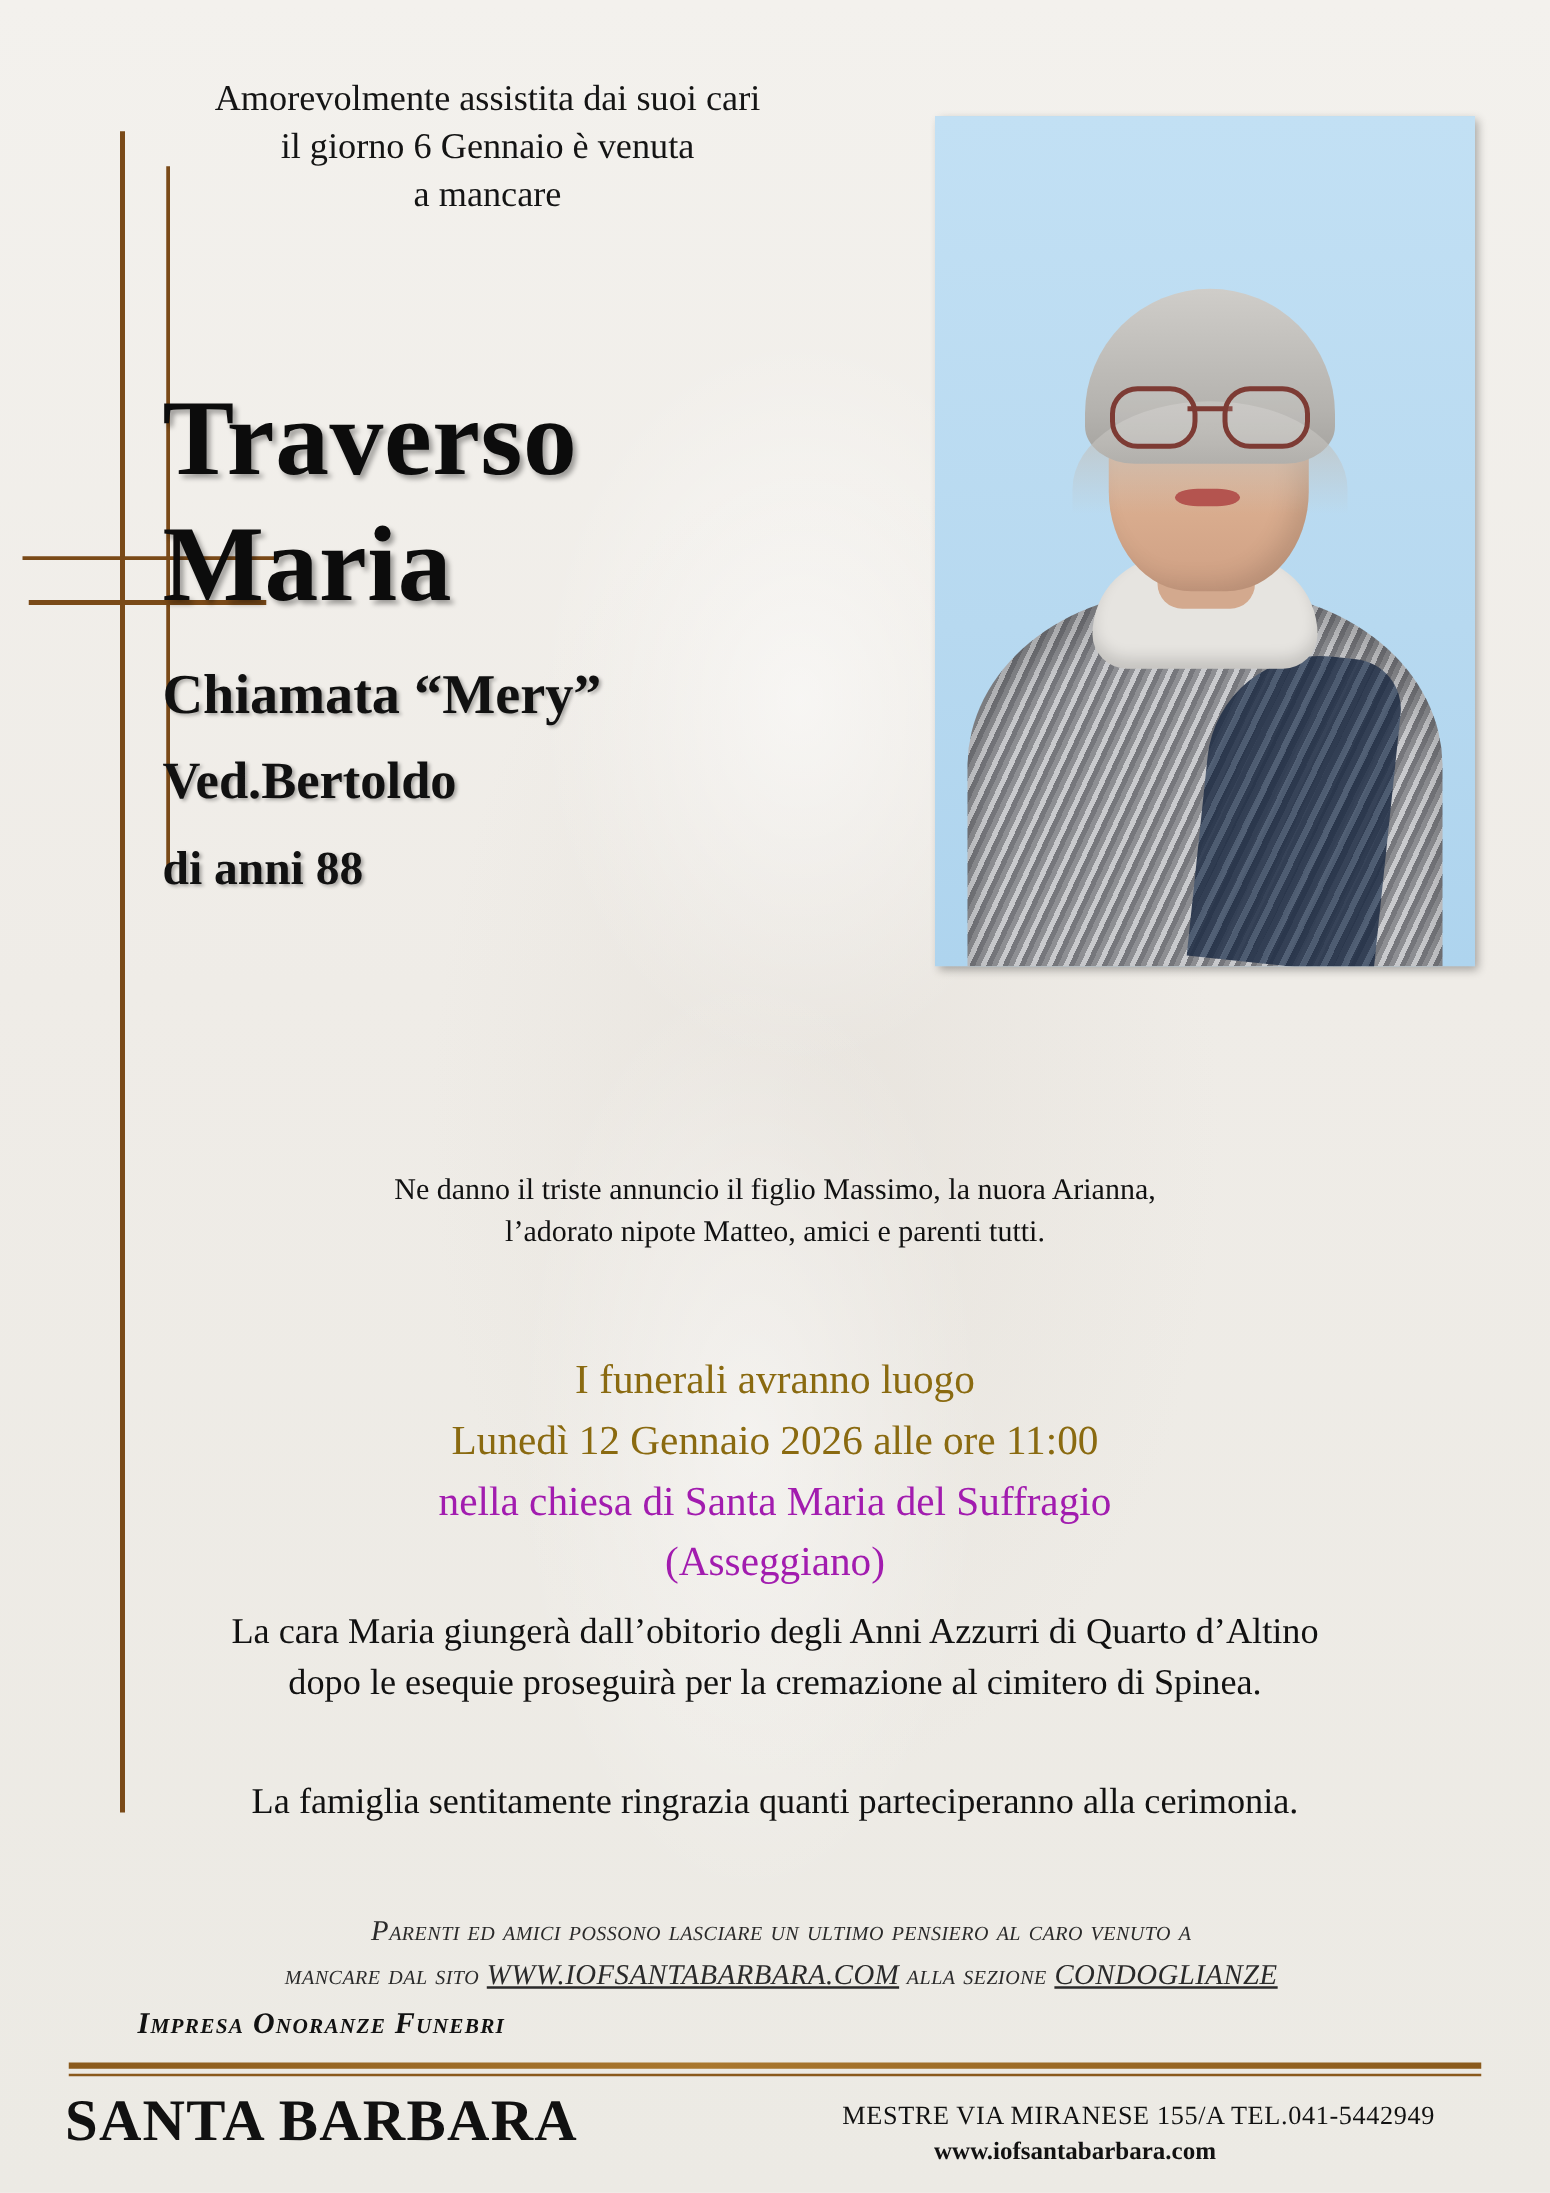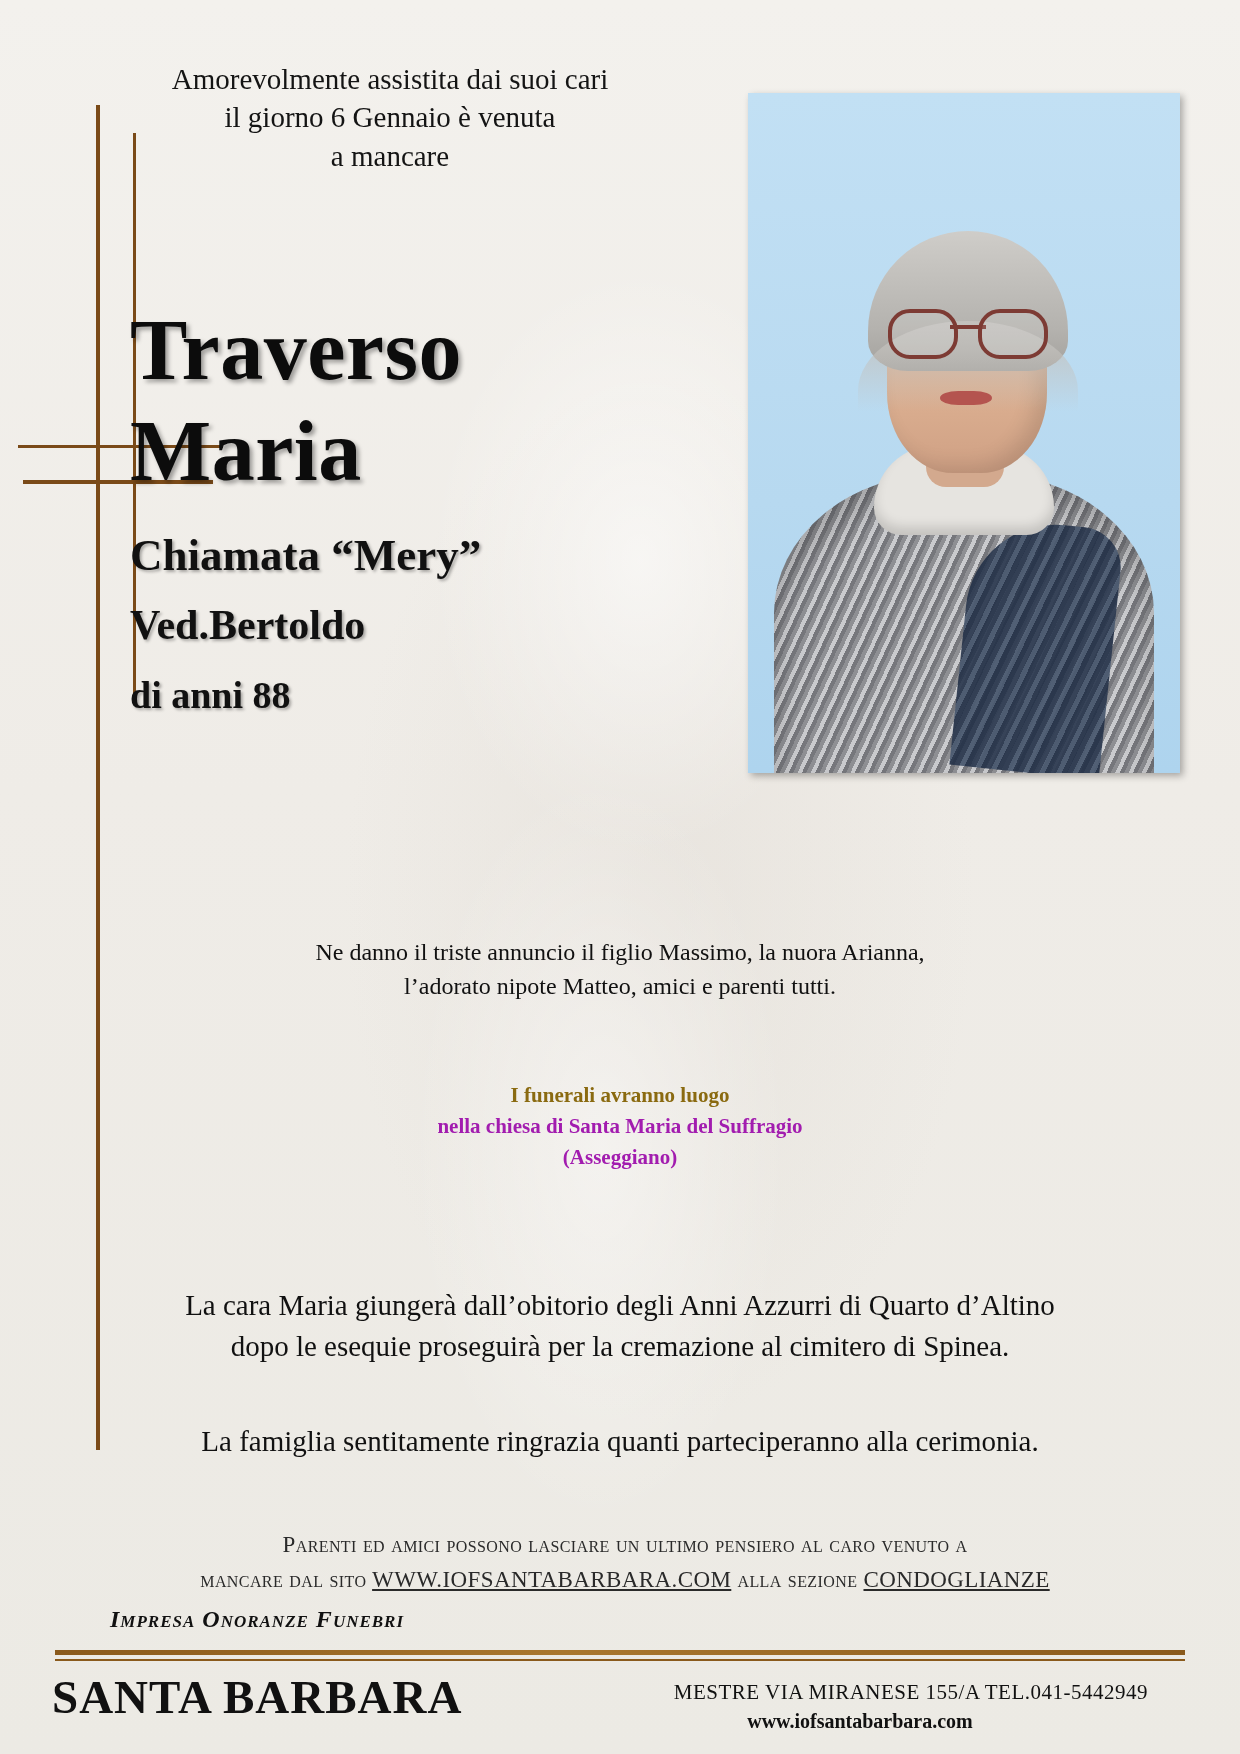--- a/index.html
+++ b/index.html
@@ -242,22 +242,22 @@
     font-size: 24px;
     line-height: 1.42;
   }
 
   .funeral {
     position: absolute;
     left: 170px;
     top: 1080px;
     width: 900px;
     text-align: center;
-    font-size: 21px;
-    font-weight: bold;
+    font-size: 33px;
+    font-weight: normal;
     line-height: 1.48;
     color: #8a6a10;
   }
   .funeral .sub { color: #a21caf; }
 
   .details {
     position: absolute;
     left: 110px;
     top: 1285px;
     width: 1020px;
@@ -275,20 +275,21 @@
     font-size: 29px;
   }
 
   .smallnote {
     position: absolute;
     left: 125px;
     top: 1528px;
     width: 1000px;
     text-align: center;
     font-size: 23px;
+    font-style: italic;
     font-variant: small-caps;
     letter-spacing: 0.4px;
     line-height: 1.5;
     color: #2a2a2a;
   }
   .smallnote u { text-decoration: underline; }
 
   
   .footer-rule {
     position: absolute;
@@ -398,20 +399,21 @@
     <div class="age">di anni 88</div>
   </div>
 
   <div class="announce">
     <div>Ne danno il triste annuncio il figlio Massimo, la nuora Arianna,</div>
     <div>l’adorato nipote Matteo, amici e parenti tutti.</div>
   </div>
 
   <div class="funeral">
     <div>I funerali avranno luogo</div>
+    <div>Lunedì 12 Gennaio 2026 alle ore 11:00</div>
     <div class="sub">nella chiesa di Santa Maria del Suffragio</div>
     <div class="sub">(Asseggiano)</div>
   </div>
 
   <div class="details">
     <div>La cara Maria giungerà dall’obitorio degli Anni Azzurri di Quarto d’Altino</div>
     <div>dopo le esequie proseguirà per la cremazione al cimitero di Spinea.</div>
   </div>
 
   <div class="thanks">La famiglia sentitamente ringrazia quanti parteciperanno alla cerimonia.</div>

